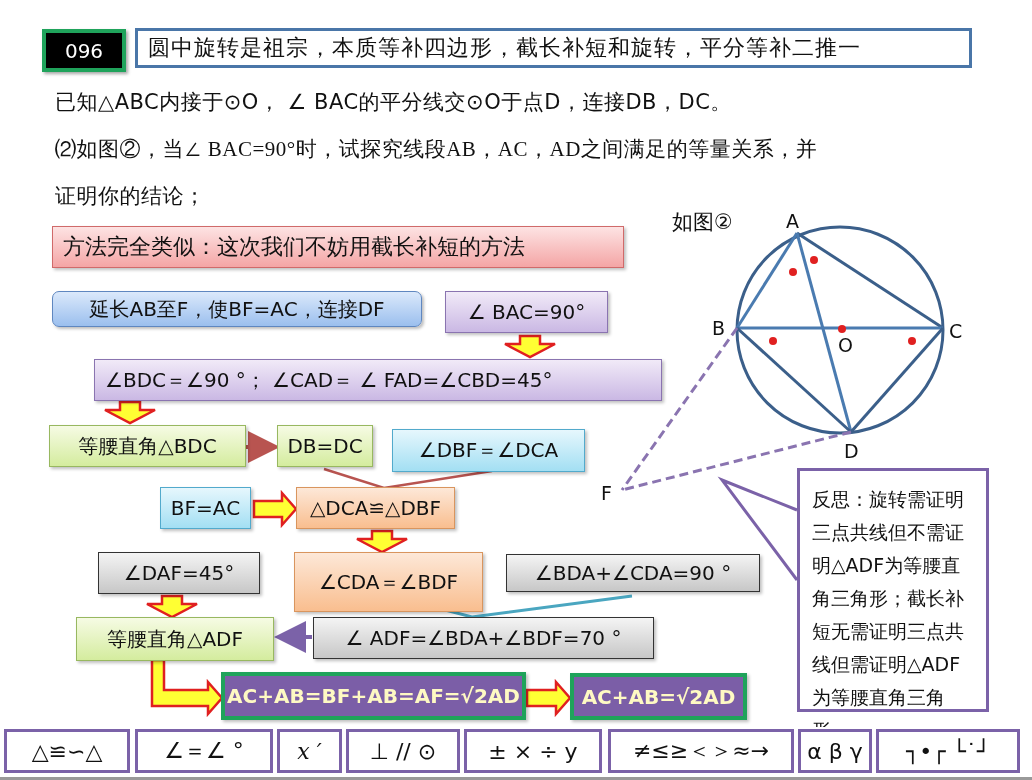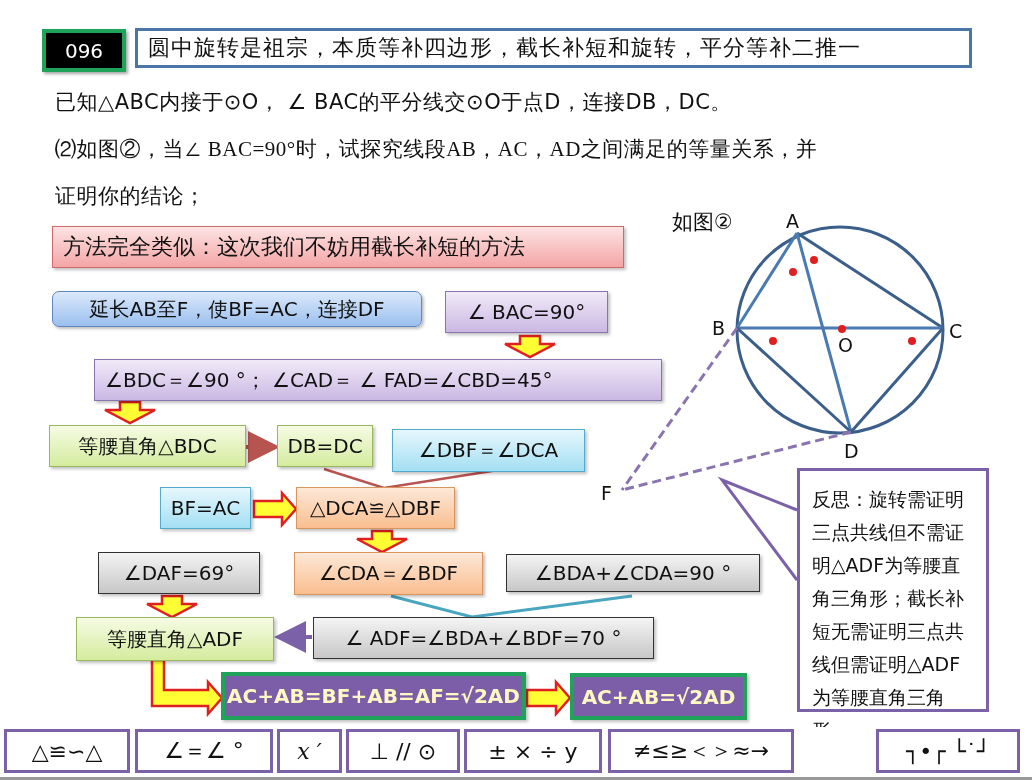--- a/index.html
+++ b/index.html
@@ -118,33 +118,34 @@
 
 <div class="box purple-box" style="left:52px; top:359px; width:568px; height:42px; justify-content:flex-start; padding-left:10px;margin-left:42px;">∠BDC＝∠90 °； ∠CAD＝ ∠ FAD=∠CBD=45°</div>
 
 <div class="box green-box" style="left:49px; top:425px; width:197px; height:42px;">等腰直角△BDC</div>
 <div class="box green-box" style="left:277px; top:425px; width:96px; height:42px;">DB=DC</div>
 <div class="box cyan-box" style="left:392px; top:429px; width:193px; height:43px;">∠DBF＝∠DCA</div>
 
 <div class="box cyan-box" style="left:160px; top:487px; width:91px; height:42px;">BF=AC</div>
 <div class="box orange-box" style="left:296px; top:487px; width:159px; height:42px;">△DCA≌△DBF</div>
 
-<div class="box gray-box" style="left:98px; top:552px; width:162px; height:42px;">∠DAF=69°</div>
-<div class="box orange-box" style="left:294px; top:552px; width:189px; height:43px;">∠CDA＝∠BDF</div>
+<div class="box gray-box" style="left:98px; top:552px; width:162px; height:42px;">∠DAF=45°</div>
+<div class="box orange-box" style="left:294px; top:552px; width:189px; height:60px;">∠CDA＝∠BDF</div>
 <div class="box gray-box" style="left:506px; top:554px; width:254px; height:38px;">∠BDA+∠CDA=90 °</div>
 
 <div class="box green-box" style="left:76px; top:617px; width:198px; height:44px;">等腰直角△ADF</div>
 <div class="box gray-box" style="left:313px; top:617px; width:341px; height:42px;">∠ ADF=∠BDA+∠BDF=70 °</div>
 
 <div class="box result-box" style="left:221px; top:672px; width:305px; height:48px;">AC+AB=BF+AB=AF=√2AD</div>
 <div class="box result-box" style="left:570px; top:673px; width:177px; height:47px;">AC+AB=√2AD</div>
 
 <div class="abs reflect-box">反思：旋转需证明三点共线但不需证明△ADF为等腰直角三角形；截长补短无需证明三点共线但需证明△ADF为等腰直角三角形。</div>
 
 <div class="abs toolbar">
   <div class="tool-btn" style="left:4px; width:126px;">△≌∽△</div>
   <div class="tool-btn" style="left:135px; width:138px;">∠＝∠ °</div>
   <div class="tool-btn" style="left:277px; width:65px; font-family:'DejaVu Serif', serif; font-style:italic;">x ′</div>
   <div class="tool-btn" style="left:346px; width:114px;">⊥ // ⊙</div>
   <div class="tool-btn" style="left:464px; width:138px;">± × ÷ y</div>
   <div class="tool-btn" style="left:608px; width:186px;">≠≤≥＜＞≈→</div>
+  <div class="tool-btn" style="left:798px; width:74px;">α β γ</div>
   <div class="tool-btn" style="left:876px; width:144px;">┐•┌ └˙┘</div>
 </div>
 
 </body></html>

